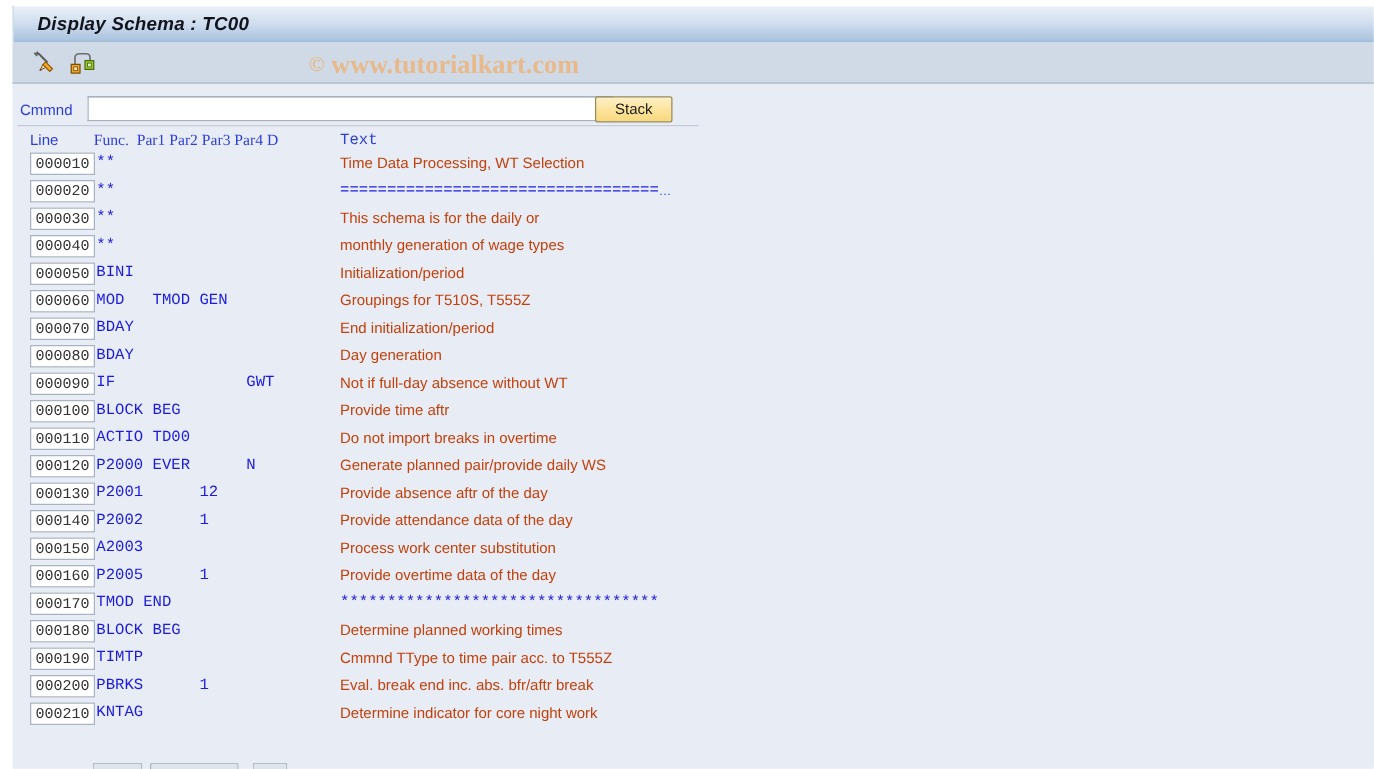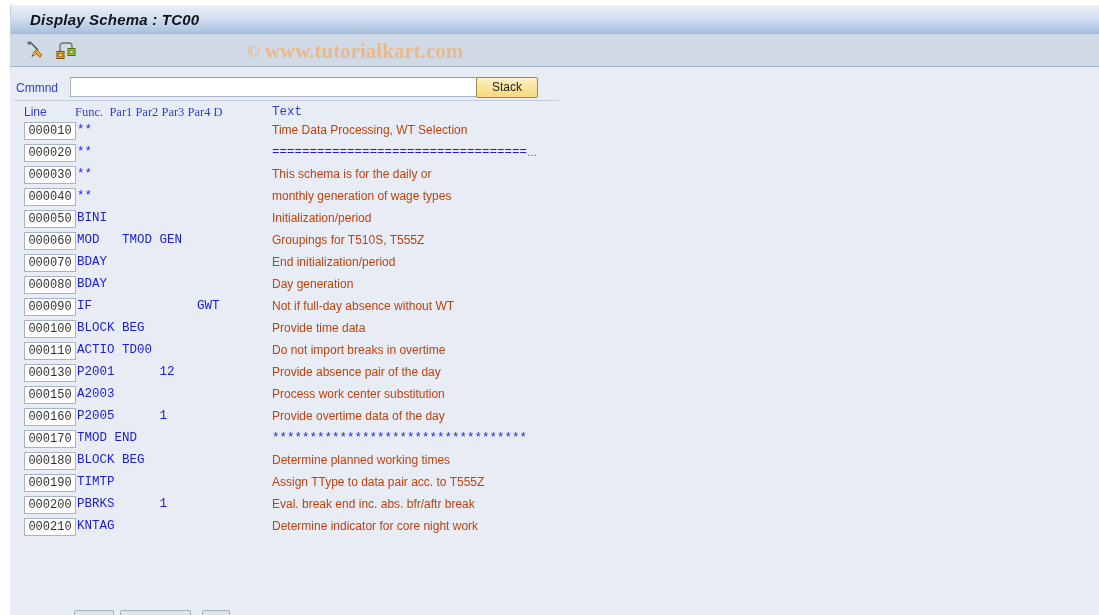--- a/index.html
+++ b/index.html
@@ -364,31 +364,41 @@
             <span class="desc"><span>Day generation</span></span>
           </div>
           <div class="row">
             <input class="lineno" type="text" value="000090" style="">
             <span class="code">IF              GWT</span>
             <span class="desc"><span>Not if full-day absence without WT</span></span>
           </div>
           <div class="row">
             <input class="lineno" type="text" value="000100" style="">
             <span class="code">BLOCK BEG</span>
-            <span class="desc"><span>Provide time data</span></span>
+            <span class="desc"><span>Provide time aftr</span></span>
           </div>
           <div class="row">
             <input class="lineno" type="text" value="000110" style="">
             <span class="code">ACTIO TD00</span>
             <span class="desc"><span>Do not import breaks in overtime</span></span>
           </div>
           <div class="row">
+            <input class="lineno" type="text" value="000120" style="">
+            <span class="code">P2000 EVER      N</span>
+            <span class="desc"><span>Generate planned pair/provide daily WS</span></span>
+          </div>
+          <div class="row">
             <input class="lineno" type="text" value="000130" style="">
             <span class="code">P2001      12</span>
-            <span class="desc"><span>Provide absence pair of the day</span></span>
+            <span class="desc"><span>Provide absence aftr of the day</span></span>
+          </div>
+          <div class="row">
+            <input class="lineno" type="text" value="000140" style="">
+            <span class="code">P2002      1</span>
+            <span class="desc"><span>Provide attendance data of the day</span></span>
           </div>
           <div class="row">
             <input class="lineno" type="text" value="000150" style="">
             <span class="code">A2003</span>
             <span class="desc"><span>Process work center substitution</span></span>
           </div>
           <div class="row">
             <input class="lineno" type="text" value="000160" style="">
             <span class="code">P2005      1</span>
             <span class="desc"><span>Provide overtime data of the day</span></span>
@@ -399,21 +409,21 @@
             <span class="desc mono"><span>**********************************</span></span>
           </div>
           <div class="row">
             <input class="lineno" type="text" value="000180" style="">
             <span class="code">BLOCK BEG</span>
             <span class="desc"><span>Determine planned working times</span></span>
           </div>
           <div class="row">
             <input class="lineno" type="text" value="000190" style="">
             <span class="code">TIMTP</span>
-            <span class="desc"><span>Assign TType to data pair acc. to T555Z</span></span>
+            <span class="desc"><span>Cmmnd TType to time pair acc. to T555Z</span></span>
           </div>
           <div class="row">
             <input class="lineno" type="text" value="000200" style="">
             <span class="code">PBRKS      1</span>
             <span class="desc"><span>Eval. break end inc. abs. bfr/aftr break</span></span>
           </div>
           <div class="row">
             <input class="lineno" type="text" value="000210" style="">
             <span class="code">KNTAG</span>
             <span class="desc"><span>Determine indicator for core night work</span></span>

